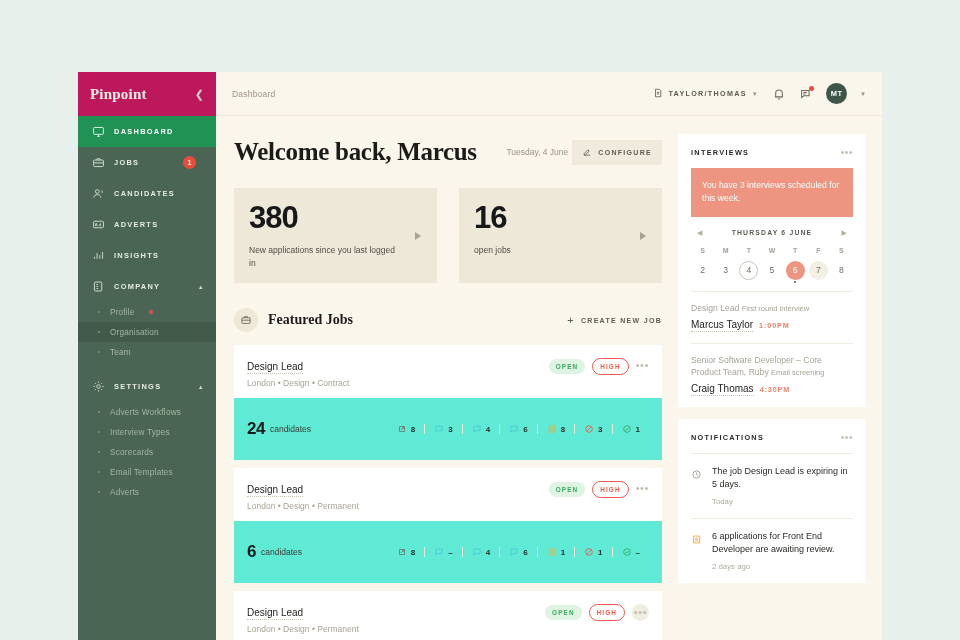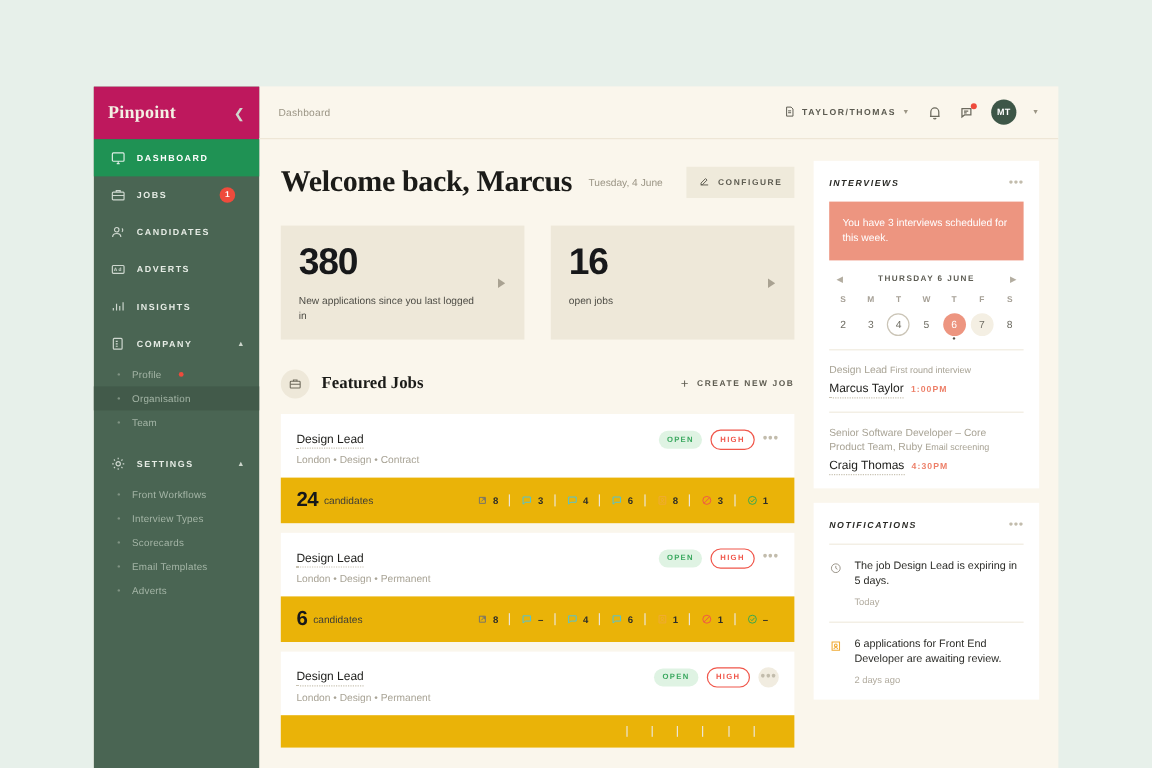--- a/index.html
+++ b/index.html
@@ -87,21 +87,21 @@
 
   .content { flex: 1; display: flex; min-height: 0; }
   .left-col { flex: 1; padding: 22px 16px 0 18px; min-width: 0; overflow: hidden; }
   .right-col { width: 204px; padding: 18px 16px 0 0; flex-shrink: 0; }
 
   .welcome-row { display: flex; align-items: center; margin-bottom: 22px; }
   h1.welcome {
     font-family: "Liberation Serif", serif;
     font-size: 25px; color: #1b1b18; font-weight: 700; letter-spacing: -.3px;
   }
-  .welcome-right { margin-left: auto; display: flex; align-items: center; gap: 20px; }
+  .welcome-right { margin-left: auto; display: flex; align-items: center; gap: 4px; }
   .date-txt { font-size: 8.5px; color: #9b9585; }
   .configure {
     background: #efeadb; padding: 7px 10px;
     display: flex; align-items: center; gap: 6px;
     font-size: 7px; font-weight: 700; letter-spacing: 1.3px; color: #5e5c51;
   }
 
   .stats { display: flex; gap: 22px; margin-bottom: 25px; }
   .stat-card {
     flex: 1; background: #eee8d9; height: 95px;
@@ -158,38 +158,38 @@
   .dots {
     color: #c2bcac; font-size: 11px; letter-spacing: .6px;
     line-height: 1; padding-bottom: 3px;
   }
   .dots.hl {
     background: #f1ece0; border-radius: 50%;
     width: 17px; height: 17px; display: flex;
     align-items: center; justify-content: center; padding: 0;
   }
   .job-bottom {
-    background: #eab308; padding: 9px 13px;
+    background: #5eead4; padding: 21px 13px;
     display: flex; align-items: center;
   }
   .cand-num { font-size: 17px; font-weight: 700; color: #17181a; letter-spacing: -.5px; }
   .cand-word { font-size: 8.5px; color: #3e3d37; margin-left: 5px; }
   .stat-icons { margin-left: auto; display: flex; align-items: center; }
   .si {
     display: flex; align-items: center; gap: 4px;
     padding: 0 9px; border-left: 1px solid #ece5d5;
     font-size: 8px; font-weight: 700; color: #2d2d29;
   }
   .si:first-child { border-left: none; }
   .si svg { display: block; flex-shrink: 0; }
 
   
   .panel { background: #fff; margin-bottom: 12px; padding: 13px 13px 0; }
   .panel-head {
-    display: flex; align-items: center; margin-bottom: 10px; font-style: italic;
+    display: flex; align-items: center; margin-bottom: 10px;
   }
   .panel-title {
     font-size: 7.3px; font-weight: 700; letter-spacing: 1.3px; color: #2a2a26;
   }
   .panel-dots { margin-left: auto; color: #c2bcac; font-size: 10px; letter-spacing: .6px; }
   .alert {
     background: #ed9580; color: #fff;
     padding: 11px 11px; font-size: 8.6px; line-height: 1.55;
     margin-bottom: 12px;
   }
@@ -334,21 +334,21 @@
           <circle cx="8" cy="8" r="2.2"></circle>
           <path d="M8 1.8v1.6M8 12.6v1.6M1.8 8h1.6M12.6 8h1.6M3.6 3.6l1.1 1.1M11.3 11.3l1.1 1.1M12.4 3.6l-1.1 1.1M4.7 11.3l-1.1 1.1"></path>
         </svg>
       </span>
       <span class="nav-label">SETTINGS</span>
       <span class="caret">▲</span>
     </div>
 
     <div class="sub-item">
       <span class="sub-dot"></span>
-      <span>Front Workflows</span>
+      <span>Adverts Workflows</span>
     </div>
     <div class="sub-item">
       <span class="sub-dot"></span>
       <span>Interview Types</span>
     </div>
     <div class="sub-item">
       <span class="sub-dot"></span>
       <span>Scorecards</span>
     </div>
     <div class="sub-item">

